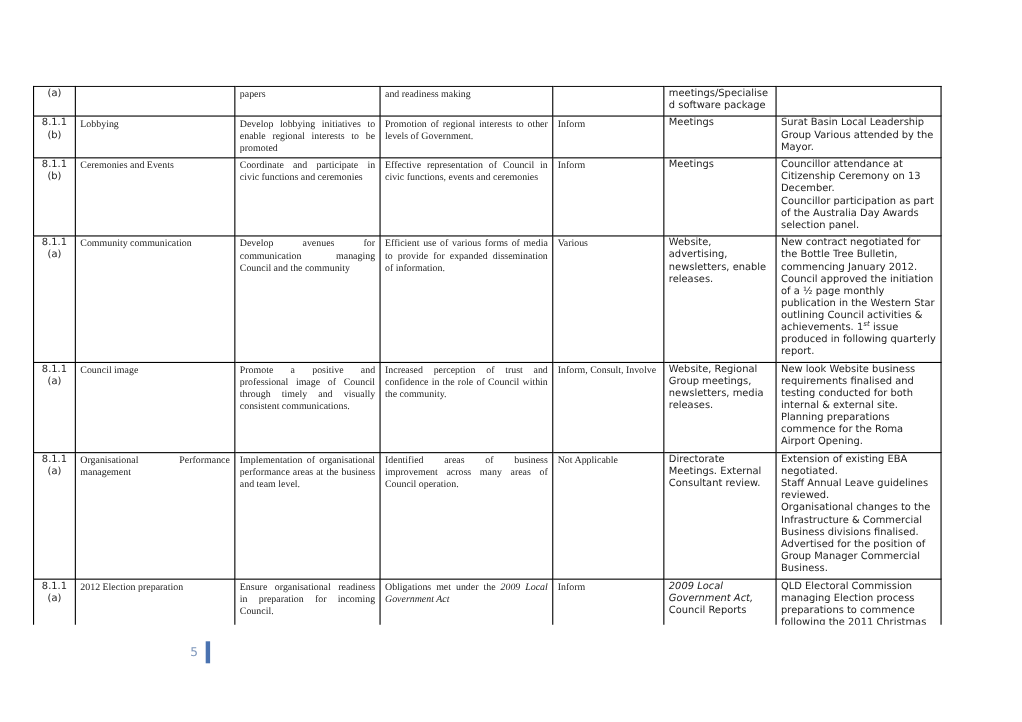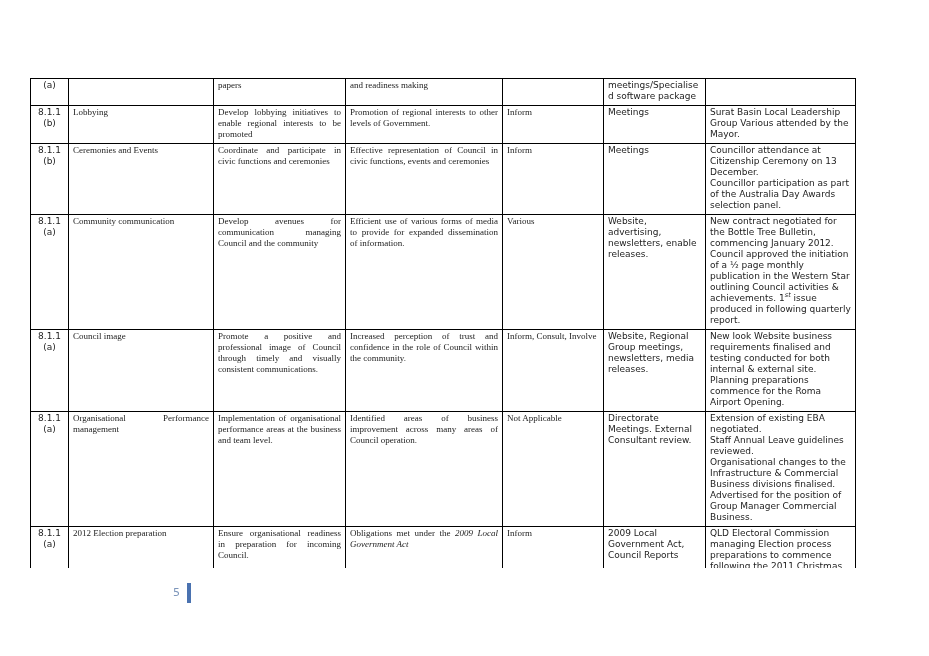--- a/index.html
+++ b/index.html
@@ -149,21 +149,21 @@
 Organisational changes to the Infrastructure &amp; Commercial Business divisions finalised.
 Advertised for the position of Group Manager Commercial Business.</span></td>
         </tr>
         <tr>
           <td class="c0"><span>8.1.1
 (a)</span></td>
           <td class="c1"><span>2012 Election preparation</span></td>
           <td class="c2"><span>Ensure organisational readiness in preparation for incoming Council.</span></td>
           <td class="c3"><span>Obligations met under the </span><span style="font-style: italic;">2009 Local Government Act</span></td>
           <td class="c4"><span>Inform</span></td>
-          <td class="c5"><span style="">2009 Local Government Act,</span><span> Council Reports</span></td>
+          <td class="c5"><span style="font-style: italic;">2009 Local Government Act,</span><span> Council Reports</span></td>
           <td class="c6"><span>QLD Electoral Commission managing Election process preparations to commence following the 2011 Christmas Period.</span></td>
         </tr>
       </tbody>
   </table>
 </div>
 
 <div class="page-footer">
   <span class="page-number">5</span>
   <span class="text-cursor"></span>
 </div>

